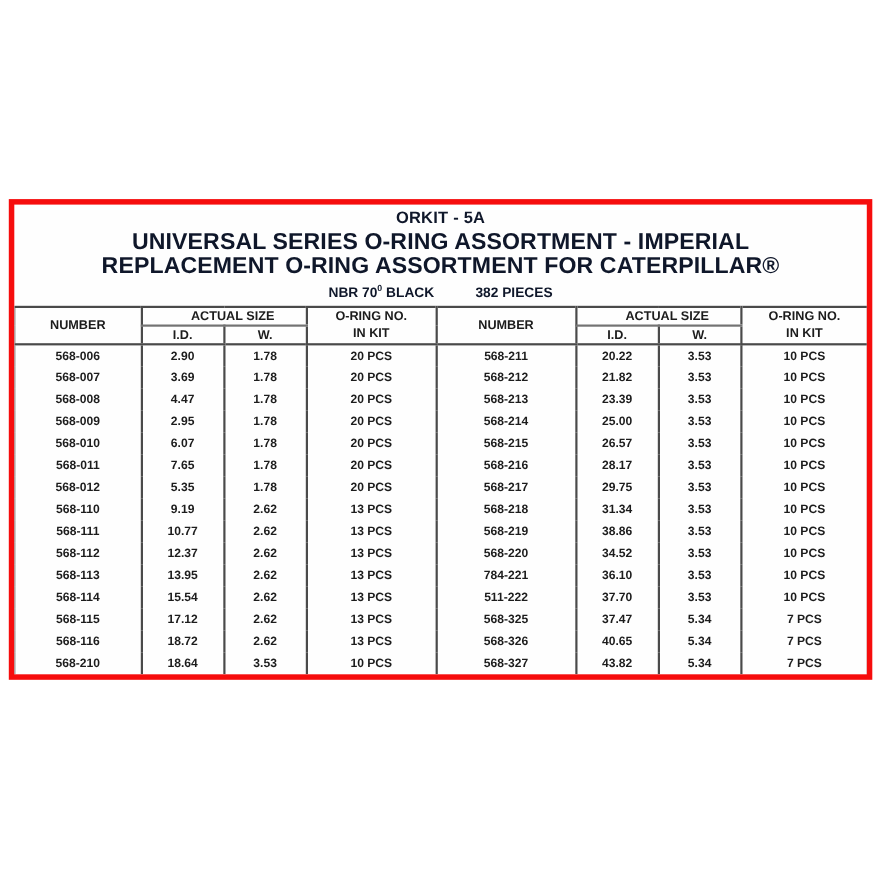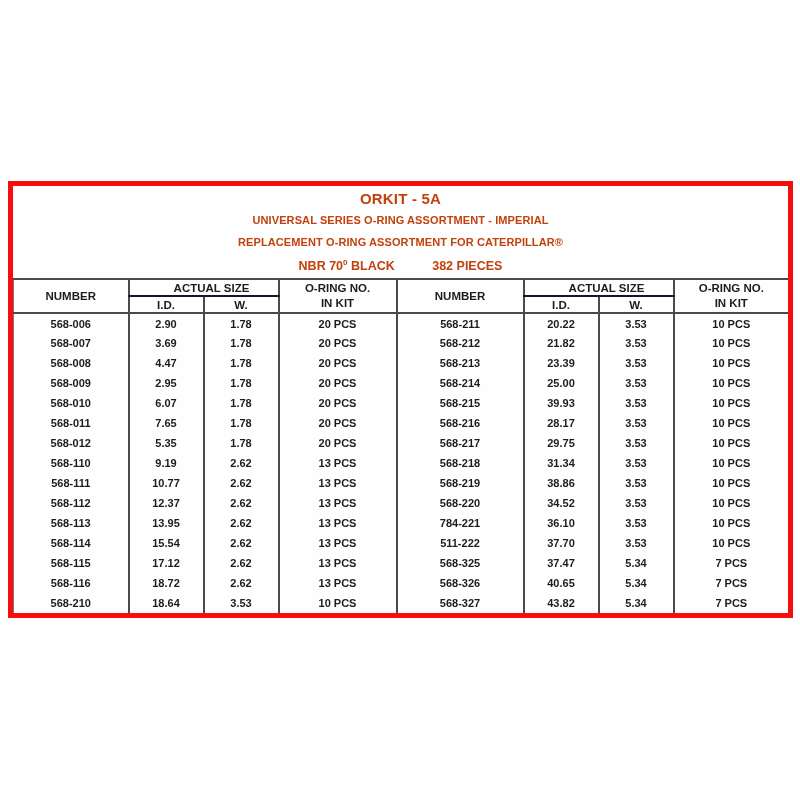--- a/index.html
+++ b/index.html
@@ -16,31 +16,31 @@
     top: 181px;
     width: 775px;
     height: 427px;
     border: 5px solid #f60d0d;
     background: #fefefe;
     box-sizing: content-box;
     overflow: hidden;
   }
   .titles {
     text-align: center;
-    color: #c2410c;
+    color: #0f172a;
   }
   .title-main {
     font-size: 15px;
     font-weight: bold;
     line-height: 20px;
     margin-top: 3px;
     letter-spacing: 0.2px;
   }
   .title-sub {
-    font-size: 11px;
+    font-size: 21px;
     font-weight: bold;
     line-height: 22px;
     letter-spacing: 0.1px;
   }
   .spec-line {
     font-size: 12.5px;
     font-weight: bold;
     line-height: 17px;
     margin-top: 5px;
   }
@@ -81,21 +81,21 @@
   .oring-table td {
     font-size: 11px;
   }
   .oring-table .vline {
     border-left: 2px solid #4a4a4a;
   }
   .oring-table .hb {
     border-bottom: 2px solid #4a4a4a;
   }
   .oring-table .ul {
-    border-bottom: 2px solid #0f172a;
+    border-bottom: 2px solid #737373;
     padding-left: 16px;
   }
   tr.header-row { height: 17px; }
   tr.data-row { height: 20px; }
   .two-line { line-height: 15px; }
 </style>
 </head>
 <body>
 
 <div class="frame">
@@ -182,21 +182,21 @@
     <td class="vline">25.00</td>
     <td class="vline">3.53</td>
     <td class="vline">10 PCS</td>
   </tr>
         <tr class="data-row">
     <td>568-010</td>
     <td class="vline">6.07</td>
     <td class="vline">1.78</td>
     <td class="vline">20 PCS</td>
     <td class="vline">568-215</td>
-    <td class="vline">39.93</td>
+    <td class="vline">26.57</td>
     <td class="vline">3.53</td>
     <td class="vline">10 PCS</td>
   </tr>
         <tr class="data-row">
     <td>568-011</td>
     <td class="vline">7.65</td>
     <td class="vline">1.78</td>
     <td class="vline">20 PCS</td>
     <td class="vline">568-216</td>
     <td class="vline">28.17</td>

